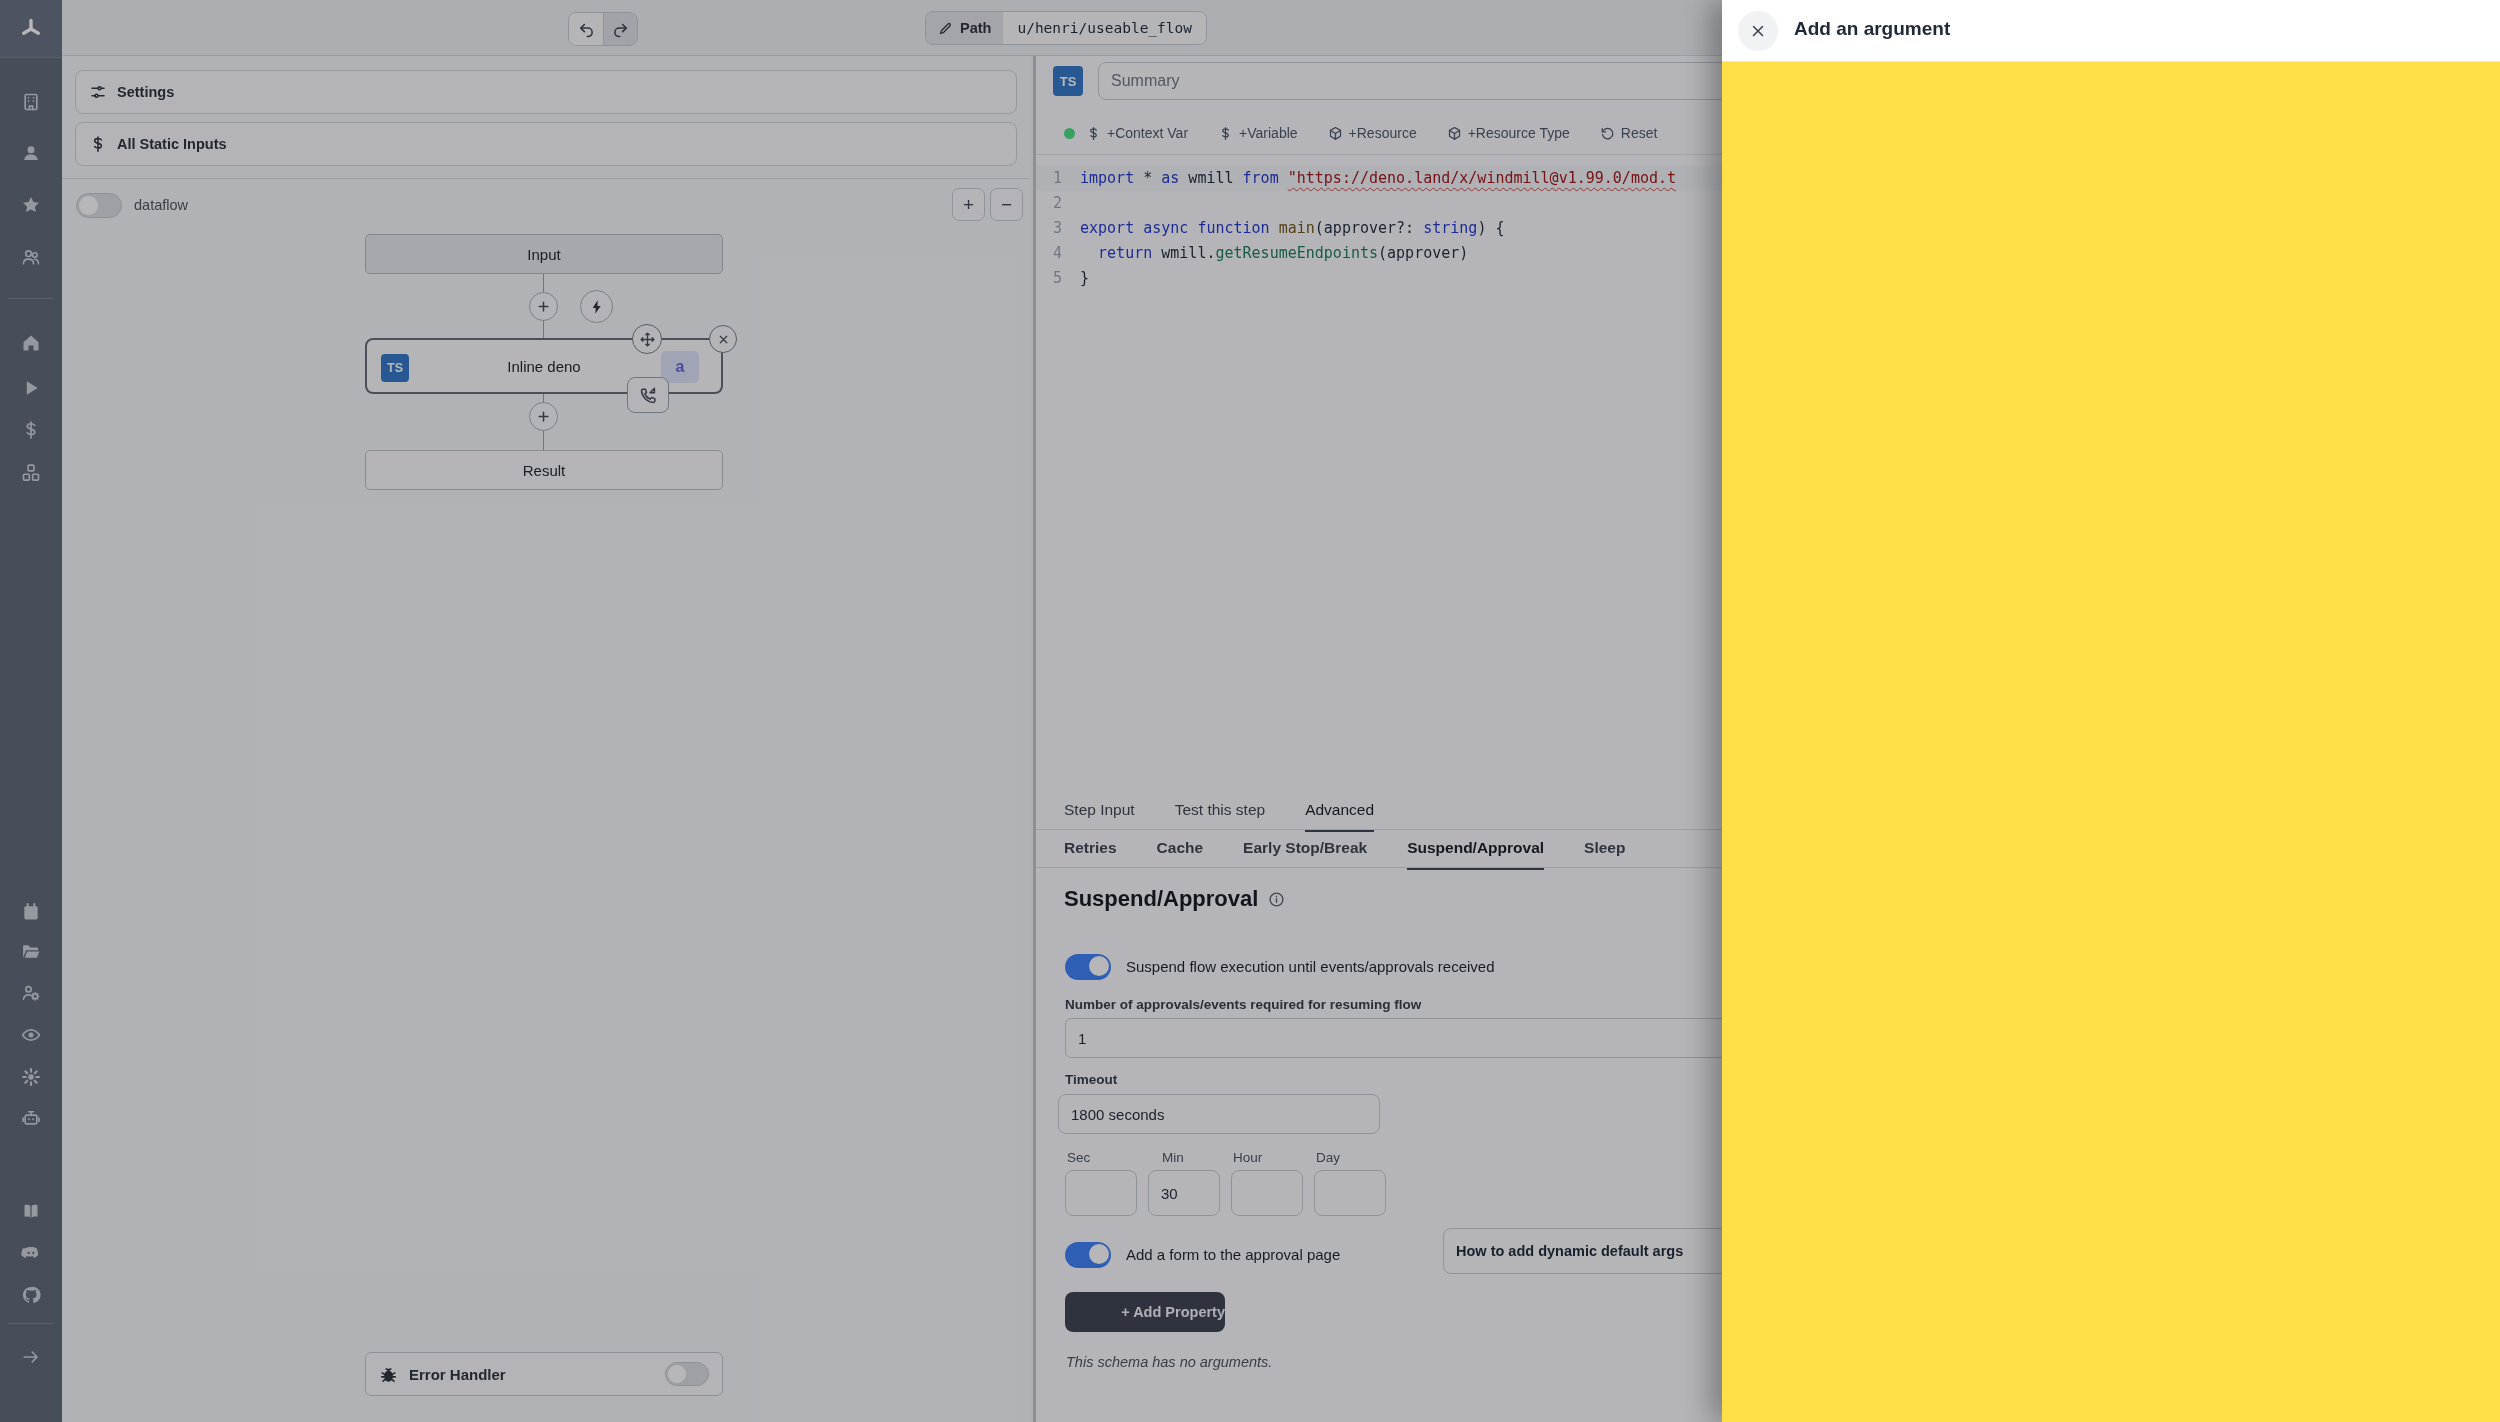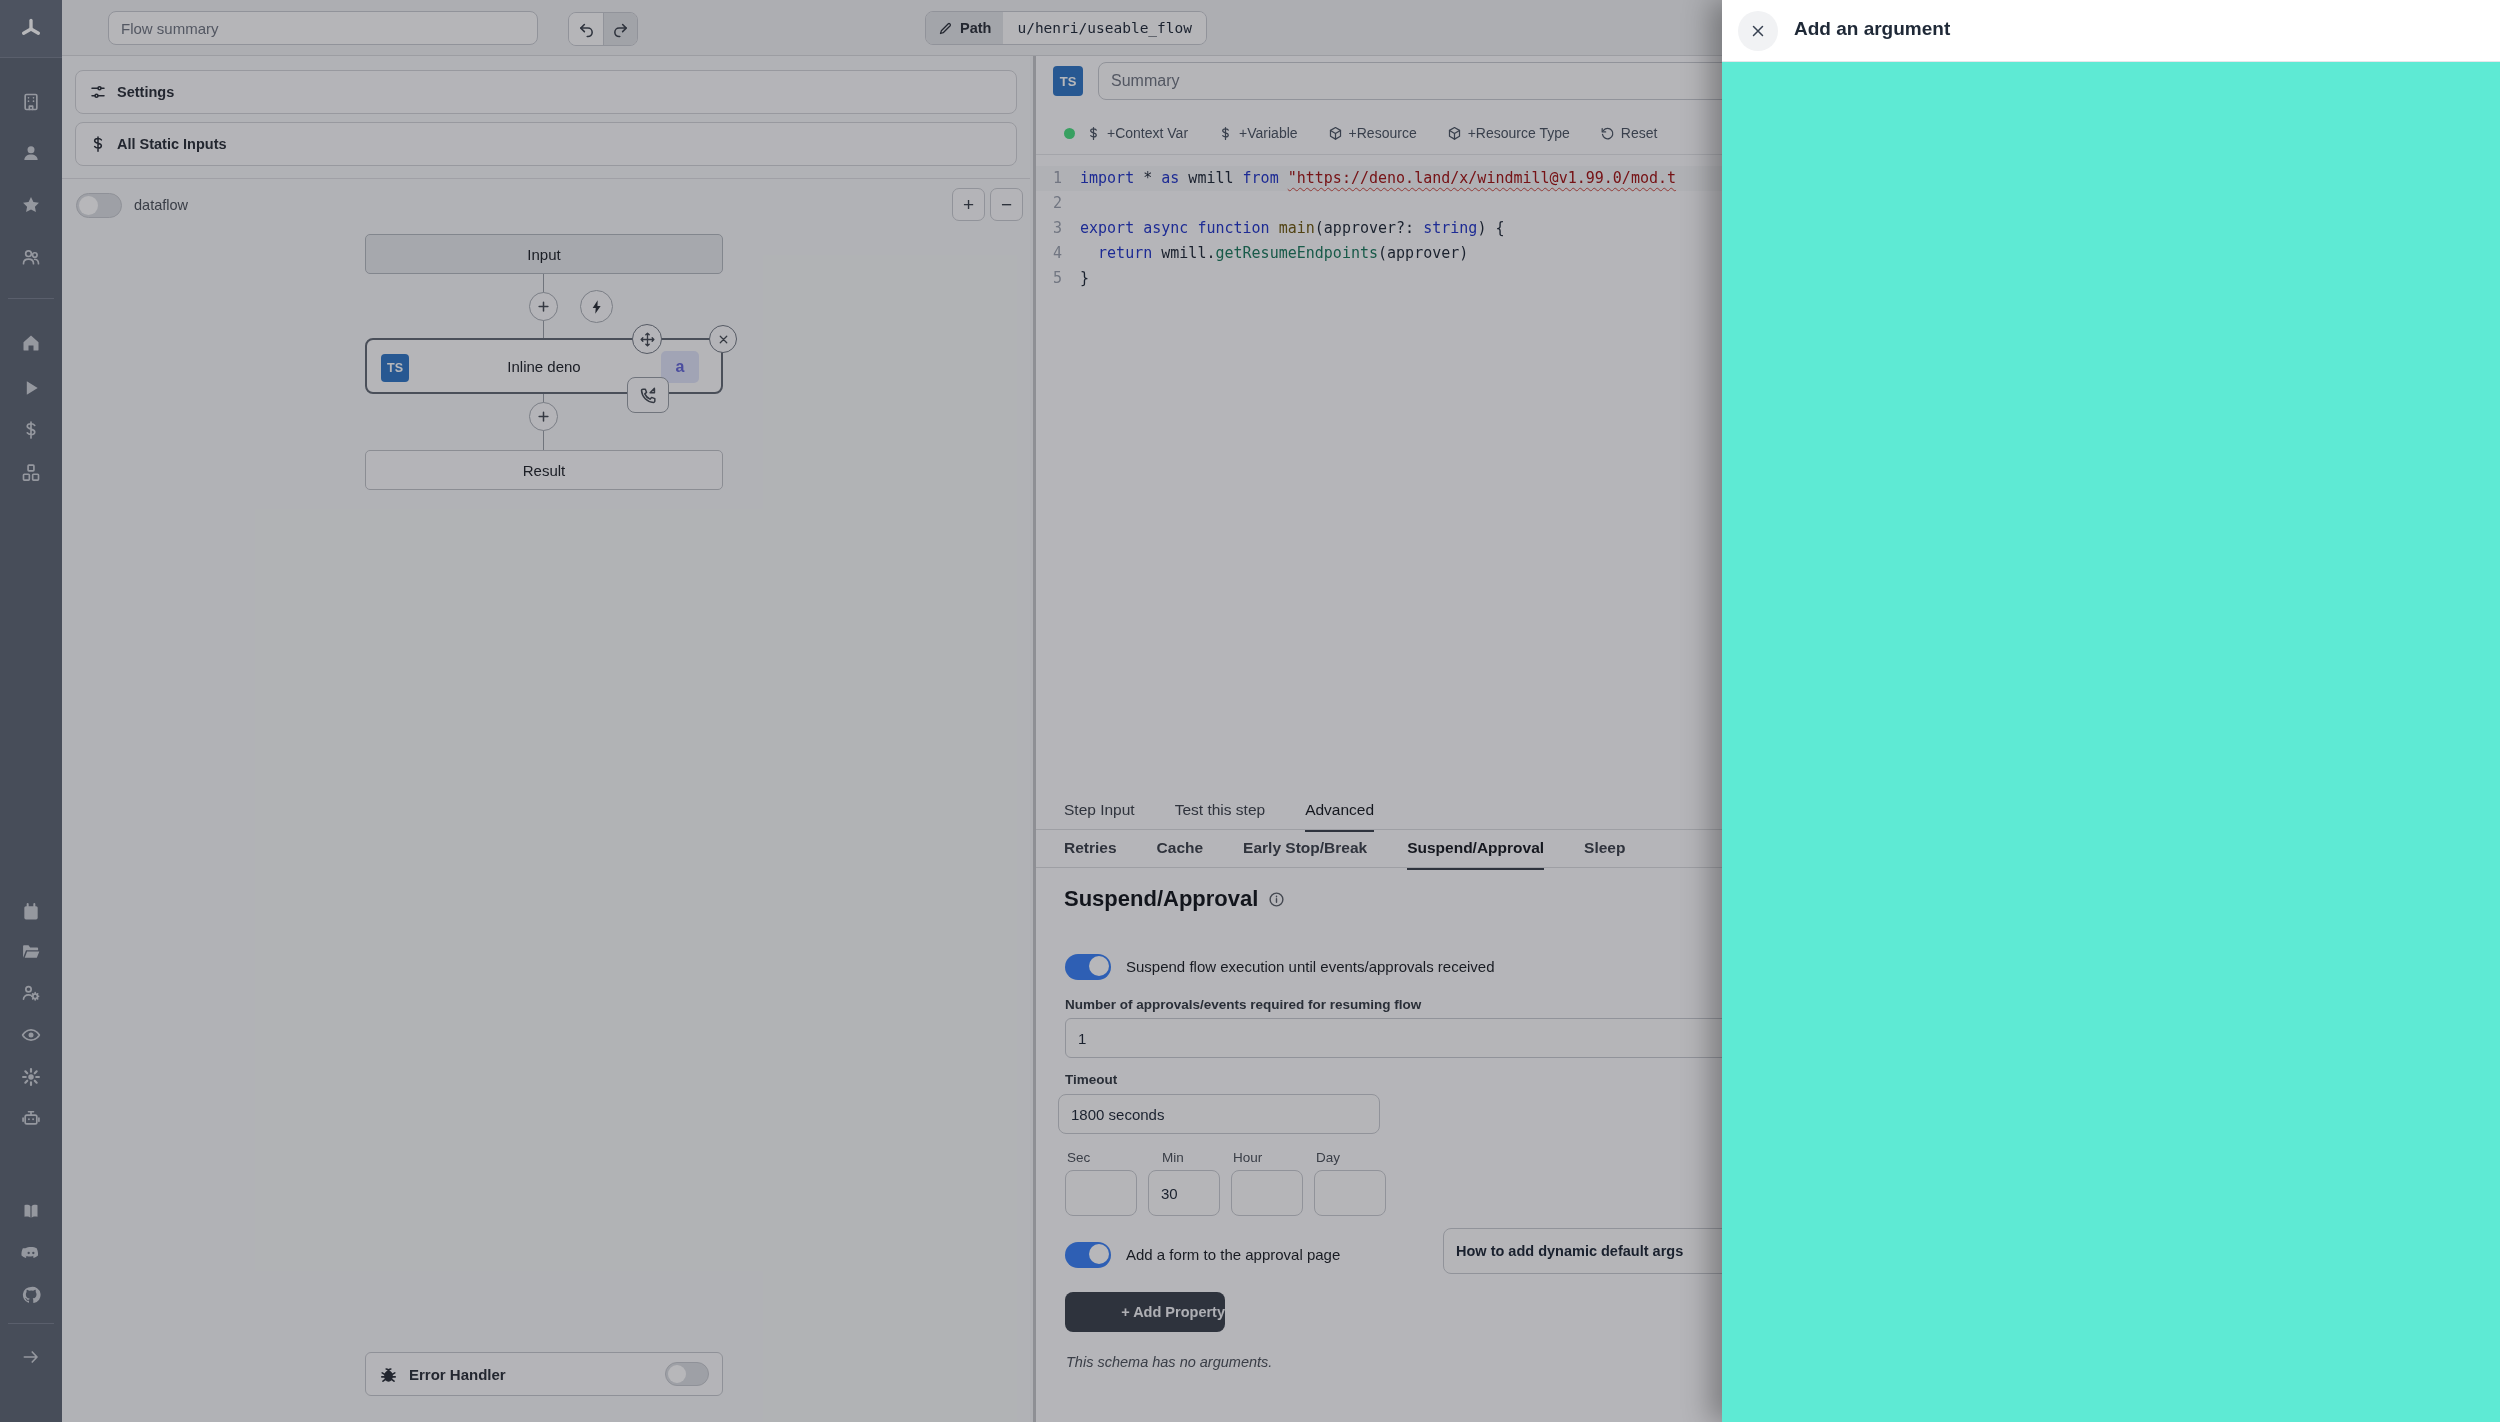--- a/index.html
+++ b/index.html
@@ -54,21 +54,21 @@
   .tok-call{color:#1c7a5e;}
   .tok-str{color:#a31515;}
   .sq{text-decoration:underline;text-decoration-style:wavy;text-decoration-color:#cf4b42;text-decoration-thickness:1px;text-underline-offset:4px;}
   .tabrow{position:absolute;display:flex;}
   .tab{padding:9px 0 10px 0;margin-right:40px;font-size:15.5px;color:#3d434c;white-space:nowrap;}
   .tab.sel{color:#171b21;border-bottom:3px solid #3c434d;}
   .lab-sm{font-size:13.5px;font-weight:700;color:#343b44;}
   .dark-btn{background:#3c434d;color:#f3f4f6;border-radius:8px;display:flex;align-items:center;justify-content:flex-end;font-size:14.5px;font-weight:700;}
 
   
-  .drawer{position:absolute;left:1722px;top:0;width:778px;height:1422px;background:#5eead4;z-index:10;box-shadow:-12px 0 26px rgba(0,0,0,0.30);}
+  .drawer{position:absolute;left:1722px;top:0;width:778px;height:1422px;background:#fde047;z-index:10;box-shadow:-12px 0 26px rgba(0,0,0,0.30);}
   .drawer-head{position:absolute;left:0;top:0;width:778px;height:62px;border-bottom:1px solid #e5e7eb;background:#fff;}
   .close-btn{position:absolute;left:16px;top:11px;width:40px;height:40px;border-radius:50%;background:#f1f2f4;display:flex;align-items:center;justify-content:center;color:#374151;}
   .drawer-title{position:absolute;left:72px;top:18px;font-size:19px;font-weight:700;color:#1f2937;}
   svg{display:block;}
 </style>
 </head>
 <body>
 
 <div id="app">
 
@@ -194,23 +194,20 @@
             <svg width="20" height="20" viewBox="0 0 24 24" fill="none" stroke="currentColor" stroke-width="2" stroke-linecap="round" stroke-linejoin="round">
               <path d="M4 12h15M13.5 6l5.7 6-5.7 6"></path>
             </svg>
           </div>
         </div>
       <div class="side-div" style="top:298px"></div>
       <div class="side-div" style="top:1323px"></div>
     </nav>
 
     <header class="topbar">
-      <div class="inp abs" style="left:46px;top:11px;width:430px;height:34px;">
-        <span class="ph">Flow summary</span>
-      </div>
       <div class="btn-group" style="left:506px;top:12px;">
         <div class="btn-half" style="background:#fcfcfd;">
           <svg width="17" height="17" viewBox="0 0 24 24" fill="none" stroke="currentColor" stroke-width="2.2" stroke-linecap="round" stroke-linejoin="round">
               <path d="M9 15L4 10l5-5"></path>
               <path d="M4 10h10a6 6 0 0 1 0 12h-1"></path>
             </svg>
         </div>
         <div class="btn-half" style="background:#e0e2e5;border-left:1px solid #c9ccd1;">
           <svg width="17" height="17" viewBox="0 0 24 24" fill="none" stroke="currentColor" stroke-width="2.2" stroke-linecap="round" stroke-linejoin="round">
               <path d="M15 15l5-5-5-5"></path>

